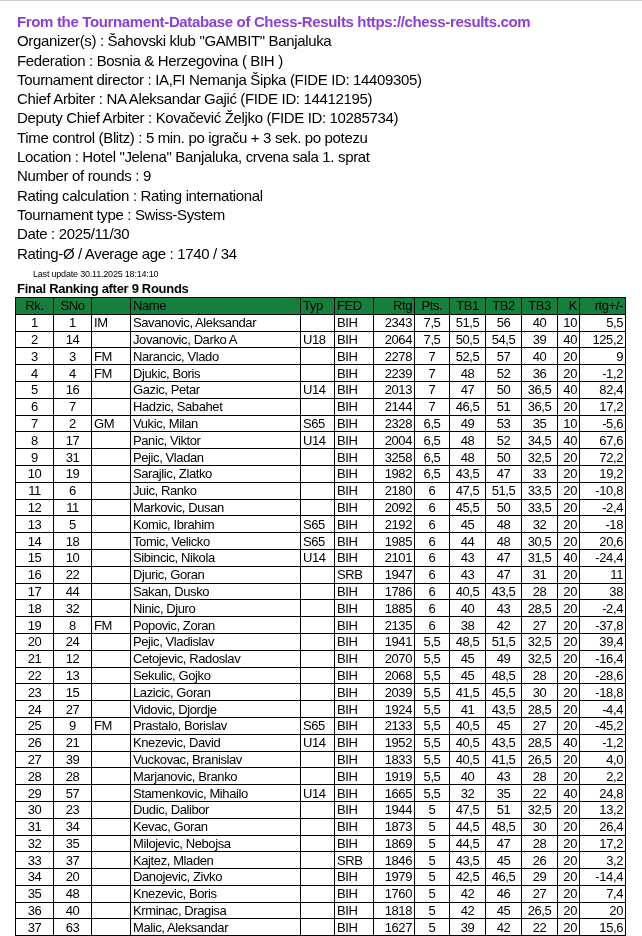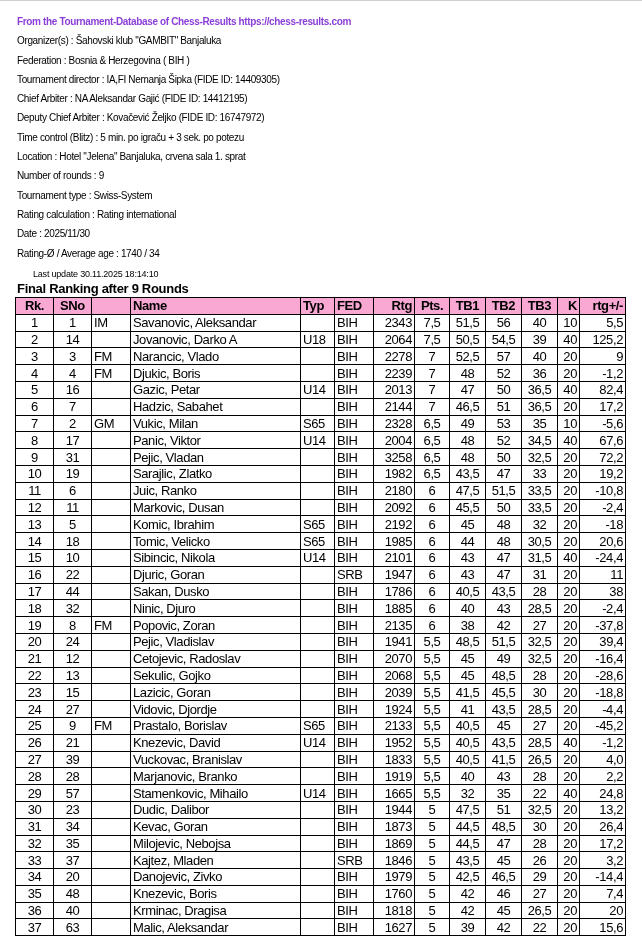--- a/index.html
+++ b/index.html
@@ -1,49 +1,49 @@
 <!DOCTYPE html>
 <html><head>
 <meta charset="utf-8">
 <style>
   html, body { margin: 0; padding: 0; background: #ffffff; }
   body { width: 642px; height: 936px; overflow: hidden; position: relative;
          font-family: "Liberation Sans", sans-serif; color: #000; }
   .topline { position: absolute; left: 0; top: 0; width: 642px; height: 1px; background: #cfcfcf; }
-  .header { position: absolute; left: 17px; top: 12px; font-size: 10px; line-height: 19.3px; letter-spacing: -0.35px; }
+  .header { position: absolute; left: 17px; top: 12px; font-size: 15px; line-height: 19.3px; letter-spacing: -0.35px; }
   .src { color: #8b3fd9; font-weight: bold; }
   .title { font-weight: bold; white-space: nowrap; }
   .info-line { white-space: nowrap; }
   .upd { position: absolute; left: 17px; top: 269px; font-size: 9px; letter-spacing: -0.2px; padding-left: 16px; }
   .ranking-title { position: absolute; left: 17px; top: 281px; font-size: 13px; font-weight: bold; letter-spacing: -0.3px; }
   table { position: absolute; left: 15px; top: 297px; border-collapse: collapse; font-size: 13px; letter-spacing: -0.4px; table-layout: fixed; }
   td, th { border: 1px solid #000; padding: 0 2px; height: 15.8px; line-height: 15px; white-space: nowrap; overflow: hidden; }
-  th { background: #f9a8d4; font-weight: bold; }
+  th { background: #15803d; font-weight: normal; }
   .c { text-align: center; }
   .r { text-align: right; }
   .l { text-align: left; }
 </style>
 </head>
 <body>
 
 <div class="topline"></div>
 
 <div class="header">
   <div class="src">From the Tournament-Database of Chess-Results https://chess-results.com</div>
   <div id="info-lines">
       <div class="info-line">Organizer(s) : Šahovski klub "GAMBIT" Banjaluka</div>
       <div class="info-line">Federation : Bosnia &amp; Herzegovina ( BIH )</div>
       <div class="info-line">Tournament director : IA,FI Nemanja Šipka (FIDE ID: 14409305)</div>
       <div class="info-line">Chief Arbiter : NA Aleksandar Gajić (FIDE ID: 14412195)</div>
-      <div class="info-line">Deputy Chief Arbiter : Kovačević Željko (FIDE ID: 16747972)</div>
+      <div class="info-line">Deputy Chief Arbiter : Kovačević Željko (FIDE ID: 10285734)</div>
       <div class="info-line">Time control (Blitz) : 5 min. po igraču + 3 sek. po potezu</div>
       <div class="info-line">Location : Hotel "Jelena" Banjaluka, crvena sala 1. sprat</div>
       <div class="info-line">Number of rounds : 9</div>
+      <div class="info-line">Rating calculation : Rating international</div>
       <div class="info-line">Tournament type : Swiss-System</div>
-      <div class="info-line">Rating calculation : Rating international</div>
       <div class="info-line">Date : 2025/11/30</div>
       <div class="info-line">Rating-Ø / Average age : 1740 / 34</div>
     </div>
 </div>
 
 <div class="upd">Last update 30.11.2025 18:14:10</div>
 <div class="ranking-title">Final Ranking after 9 Rounds</div>
 
 <table>
   <colgroup>

